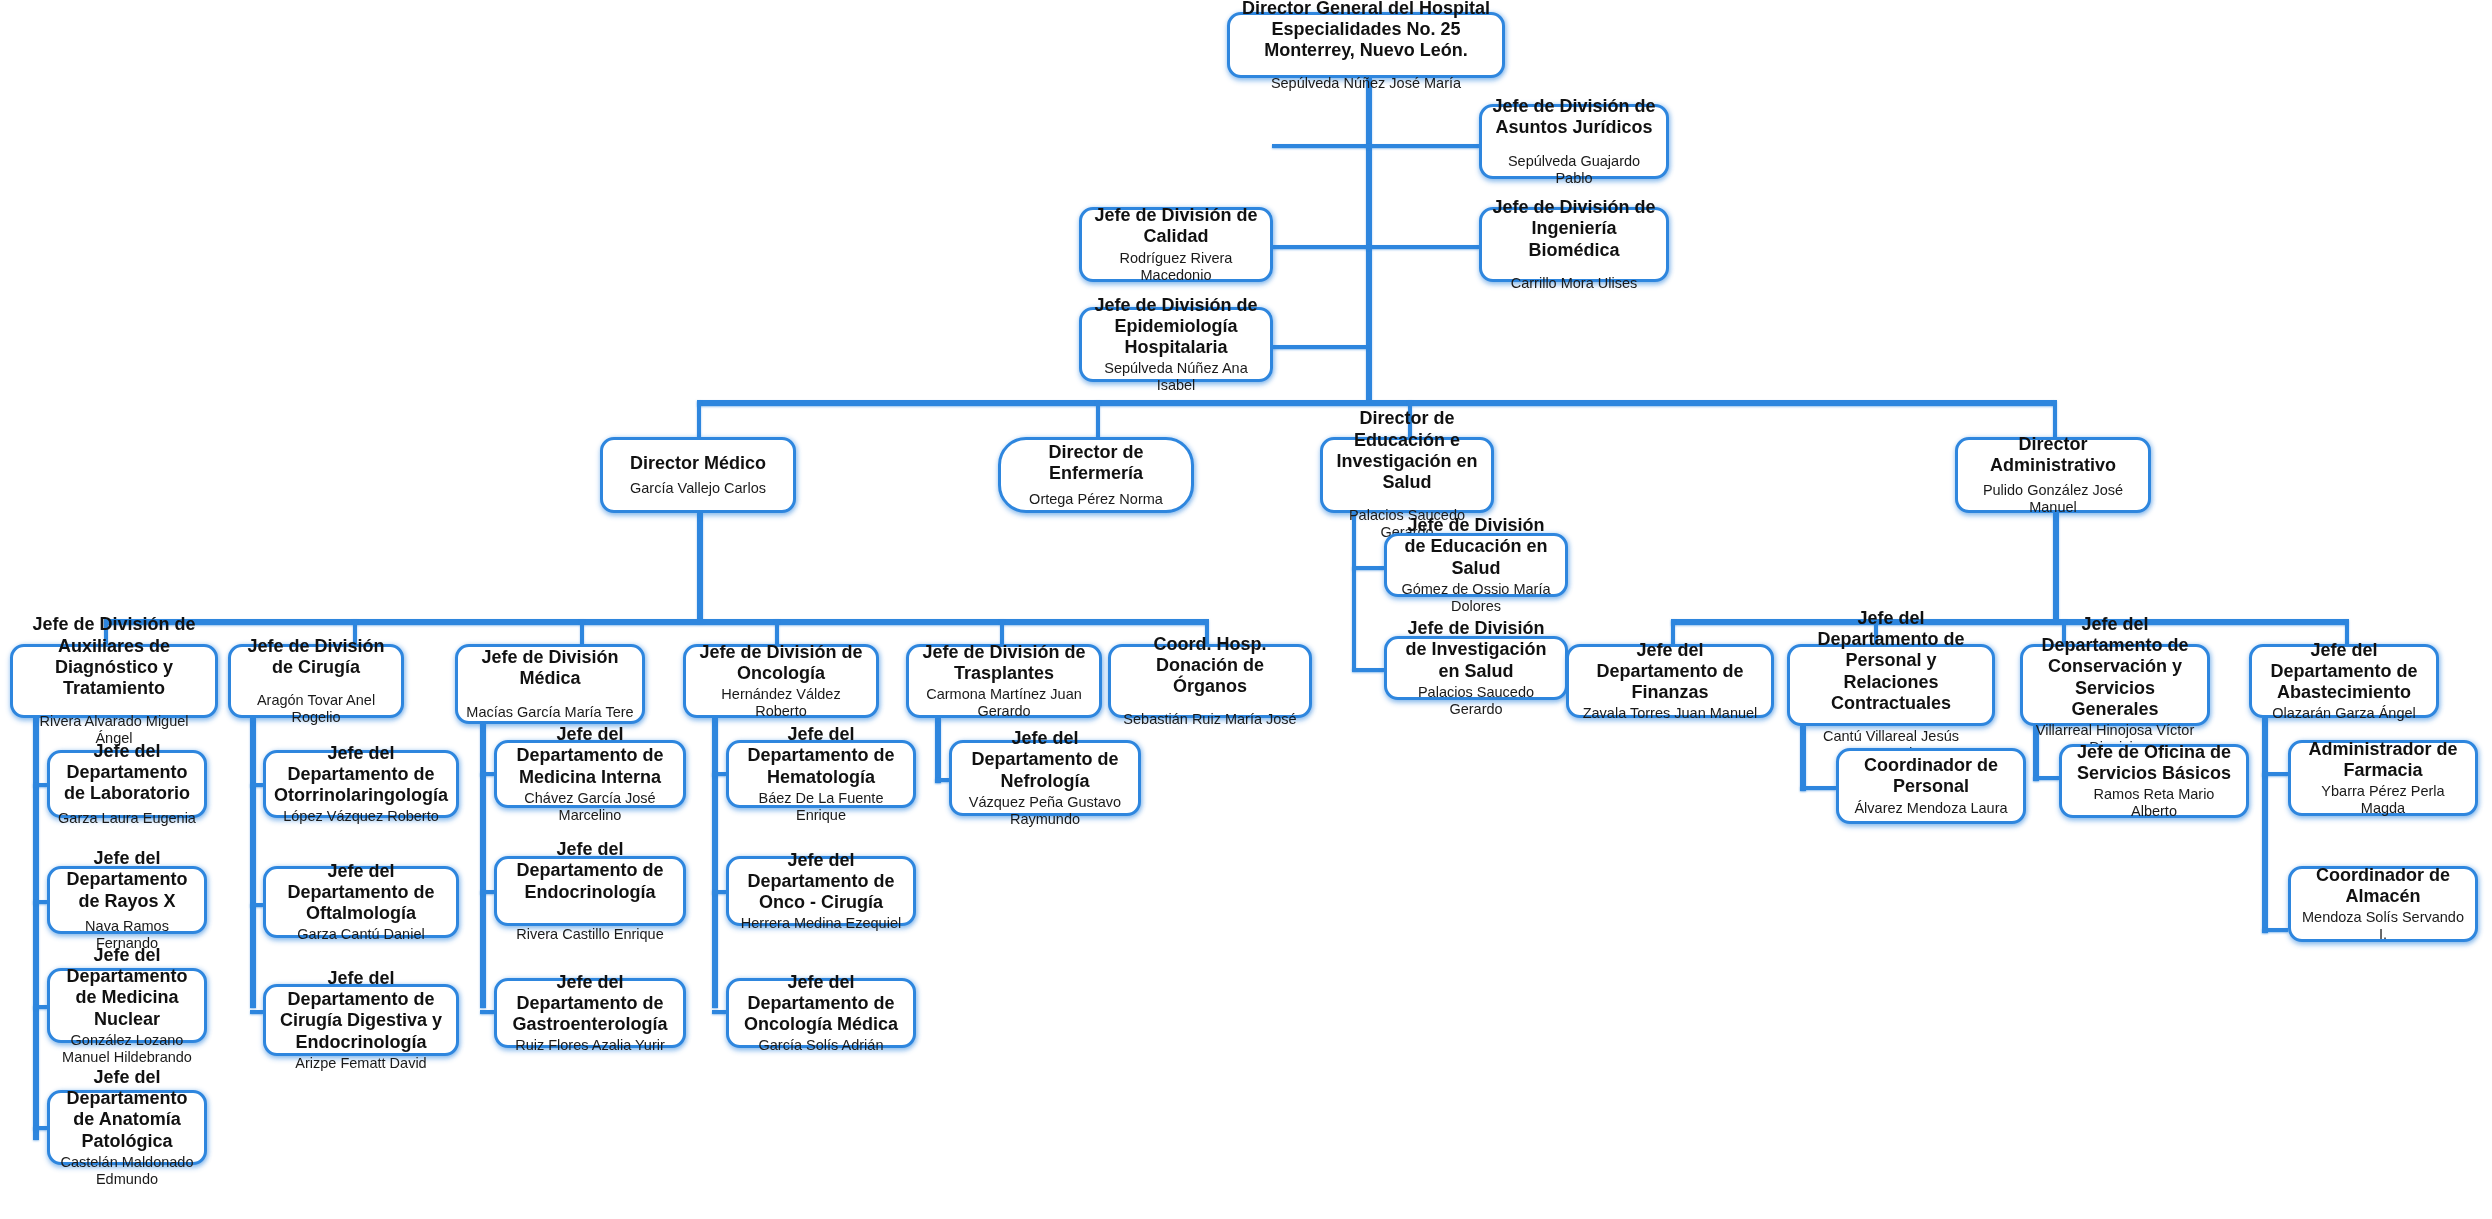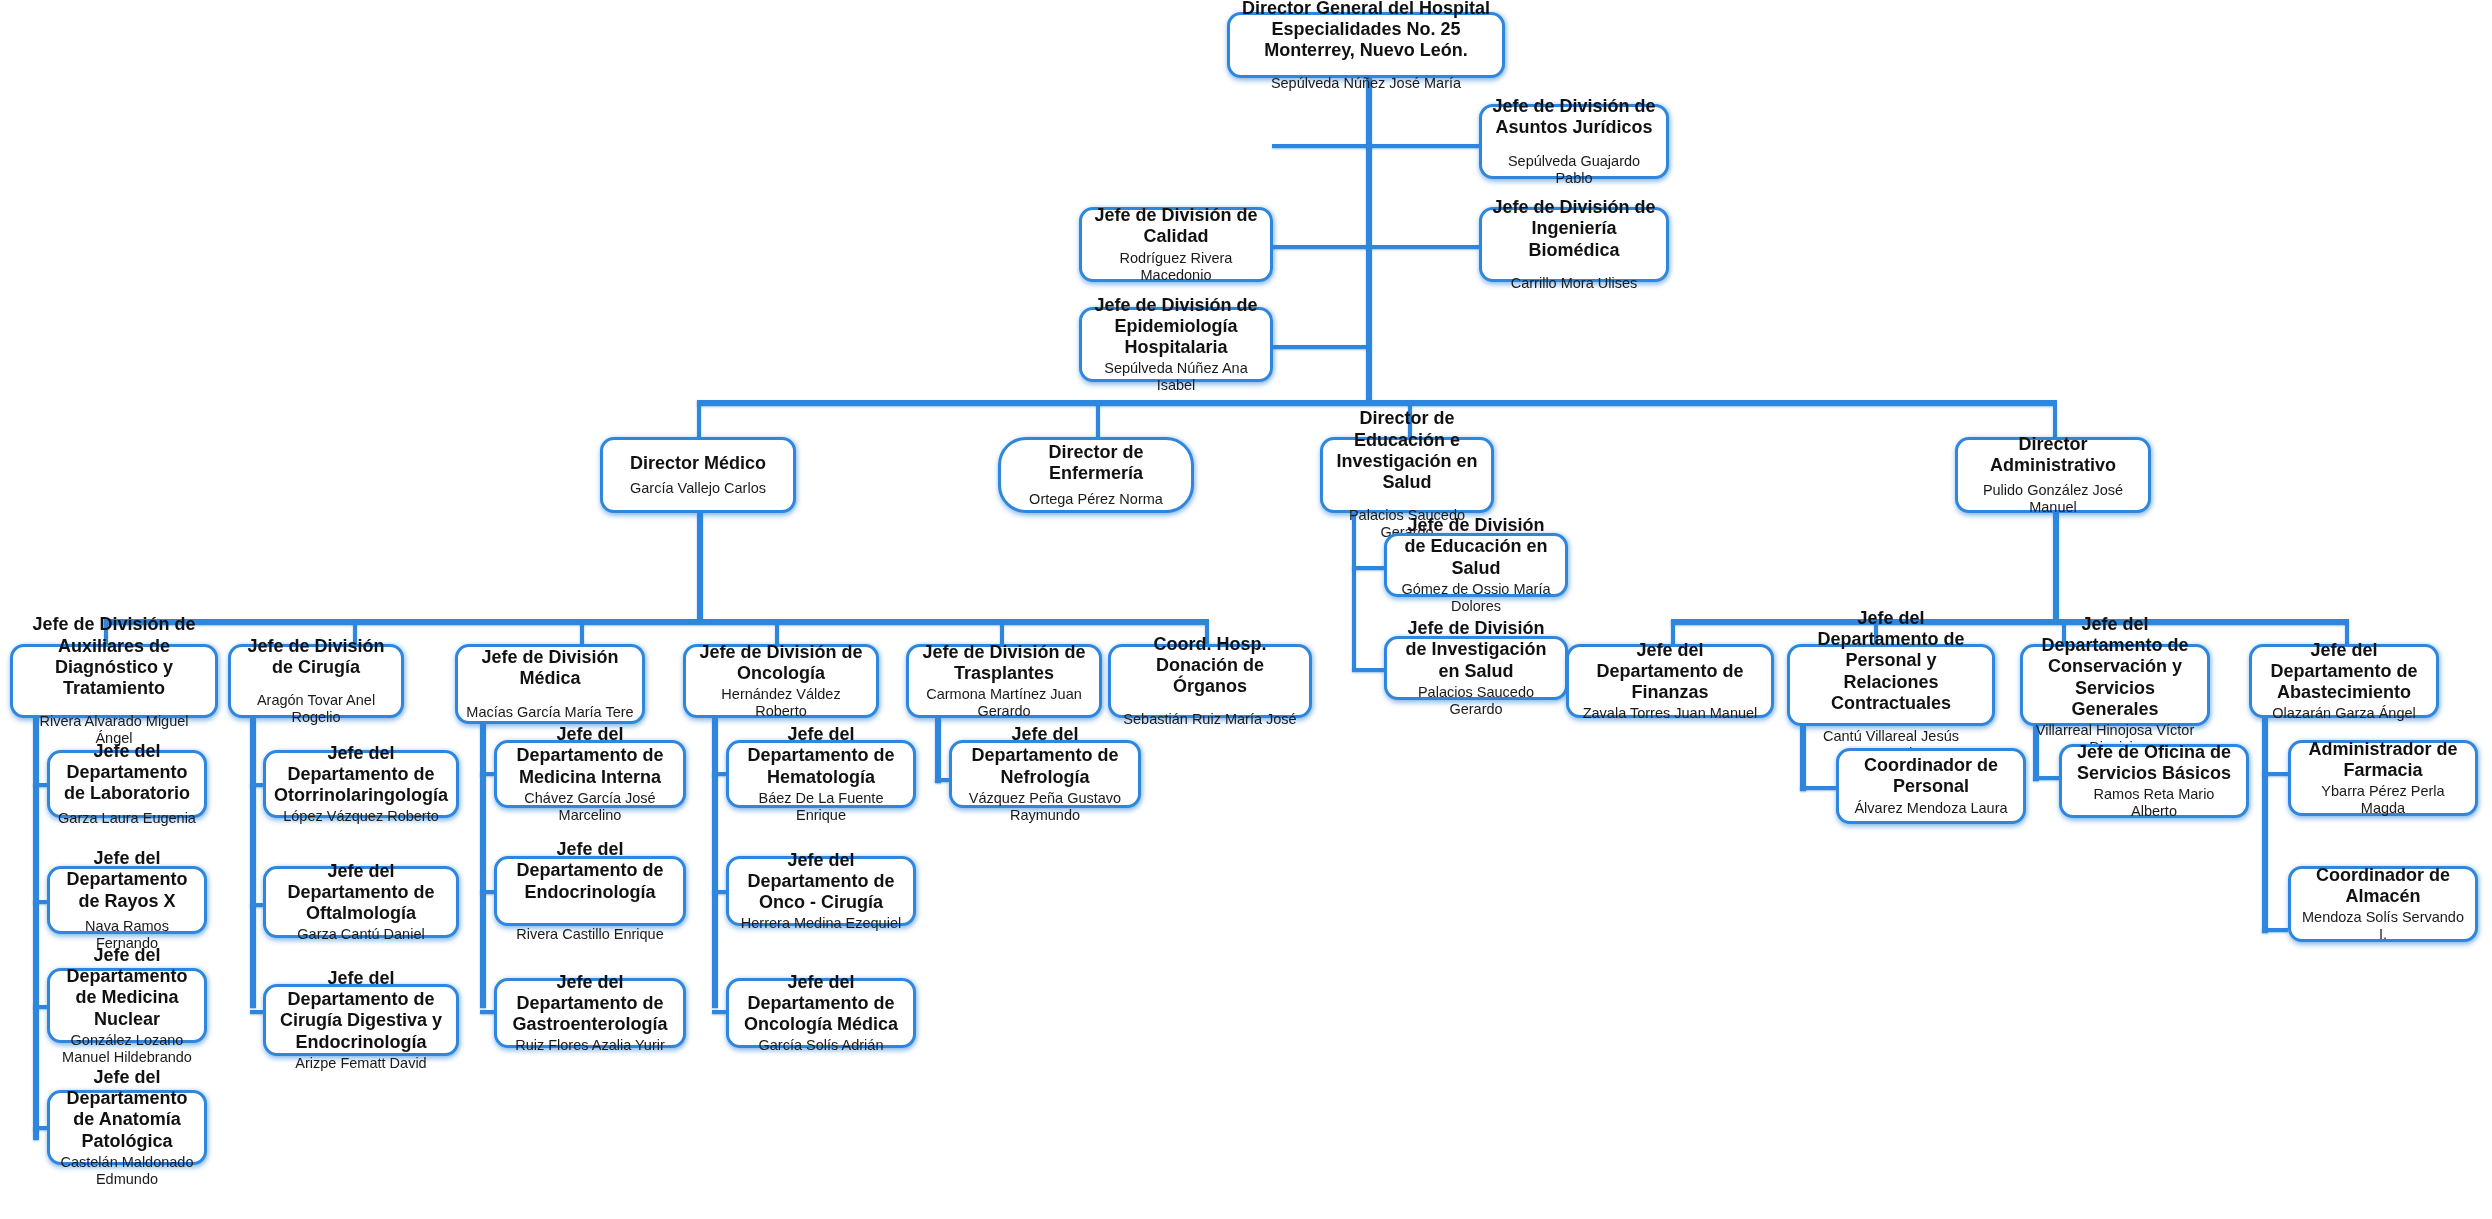--- a/index.html
+++ b/index.html
@@ -264,21 +264,21 @@
   </div>
   <div class="node tight" style="left:726px; top:856px; width:190px; height:70px;">
     <div class="title">Jefe del Departamento de Onco - Cirugía</div>
     <div class="person">Herrera Medina Ezequiel</div>
   </div>
   <div class="node tight" style="left:726px; top:978px; width:190px; height:70px;">
     <div class="title">Jefe del Departamento de Oncología Médica</div>
     <div class="person">García Solís Adrián</div>
   </div>
 
-  <div class="node tight" style="left:949px; top:740px; width:192px; height:68px;">
+  <div class="node tight" style="left:949px; top:740px; width:192px; height:76px;">
     <div class="title">Jefe del Departamento de Nefrología</div>
     <div class="person">Vázquez Peña Gustavo Raymundo</div>
   </div>
 
   <div class="node gap" style="left:1787px; top:644px; width:208px; height:82px;">
     <div class="title">Jefe del Departamento de Personal y Relaciones Contractuales</div>
     <div class="person">Cantú Villareal Jesús Armando</div>
   </div>
 
   <div class="node tight" style="left:1566px; top:644px; width:208px; height:74px;">

